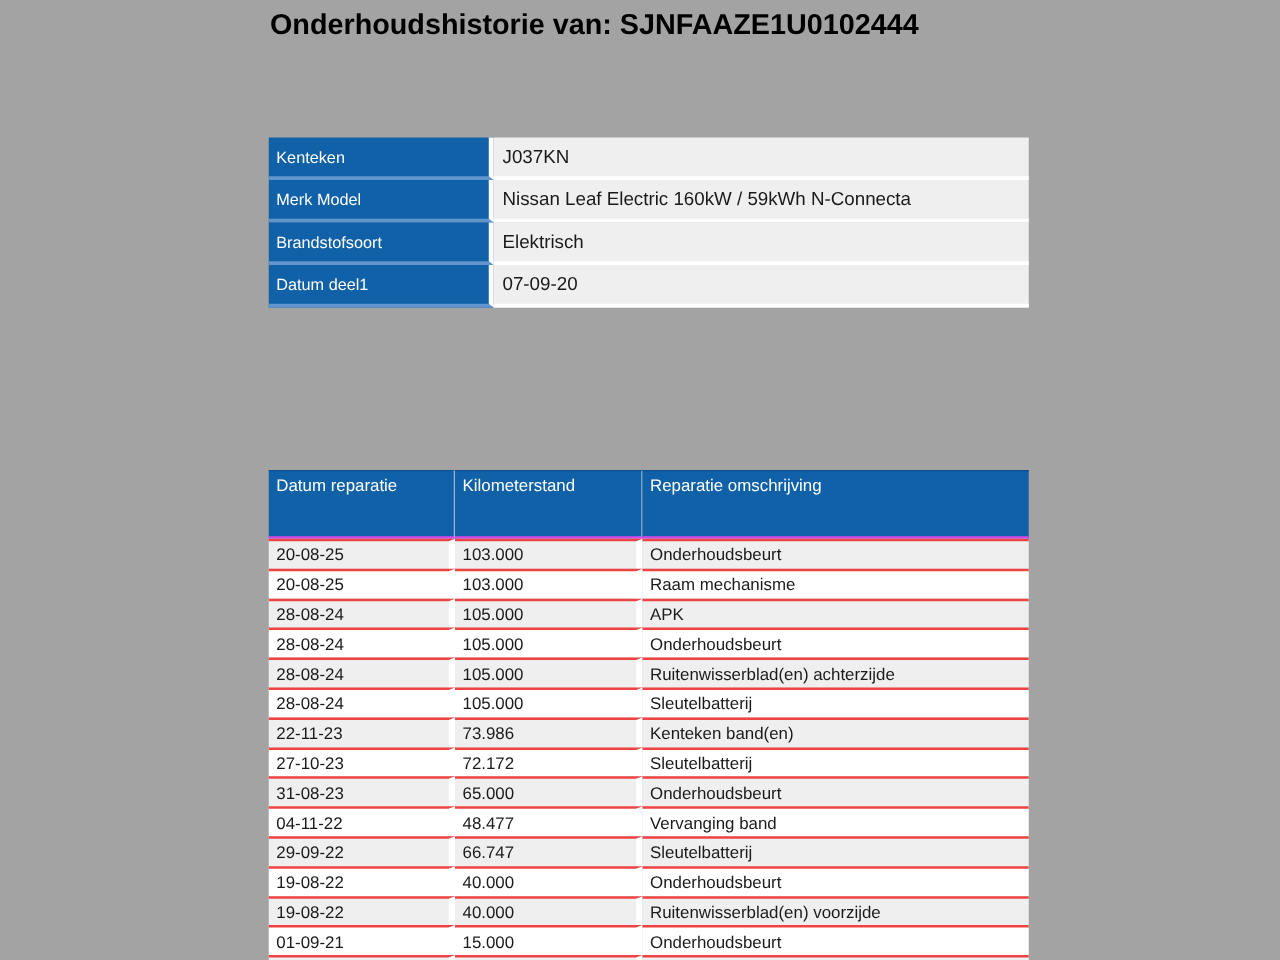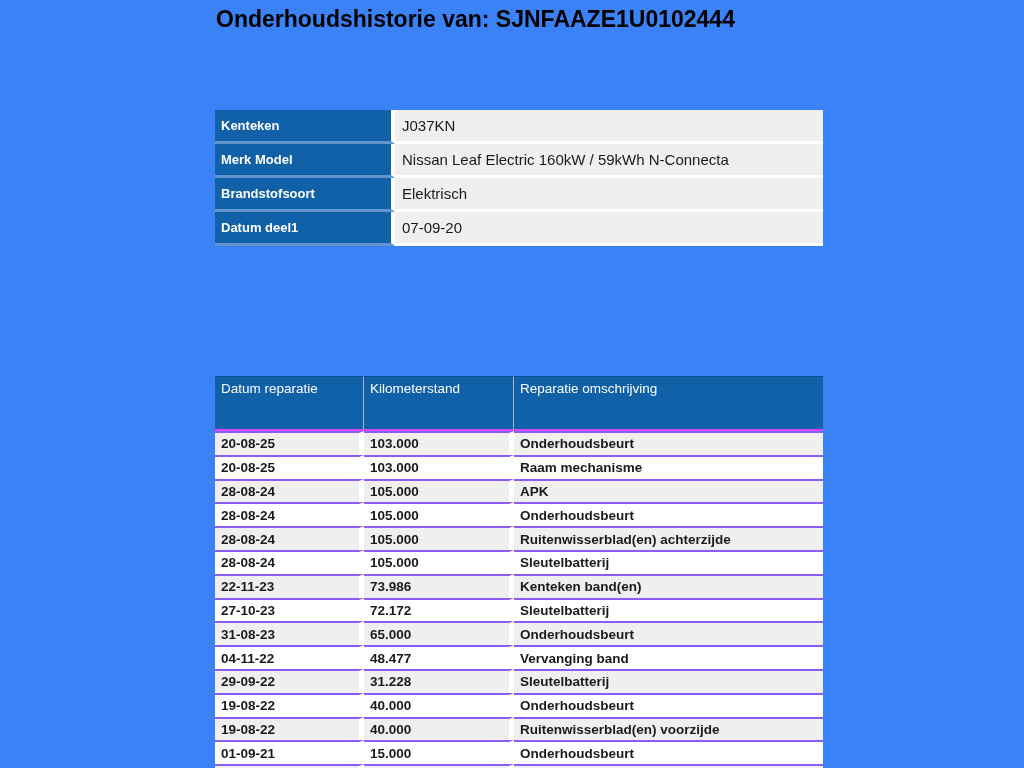--- a/index.html
+++ b/index.html
@@ -1,20 +1,20 @@
 <!DOCTYPE html>
 <html><head>
 <meta charset="utf-8">
 <style>
   html, body { margin: 0; padding: 0; }
   .page {
     position: relative;
     width: 1024px;
     height: 768px;
-    background: #3b82f6;
+    background: #a3a3a3;
     overflow: hidden;
     font-family: "Liberation Sans", sans-serif;
     color: #1a1a1a;
   }
 
   
   .title {
     position: absolute;
     left: 216px;
     top: 4px;
@@ -35,21 +35,21 @@
     border-collapse: separate;
     border-spacing: 0;
     table-layout: fixed;
   }
   .info-table th, .info-table td { box-sizing: border-box; }
   .info-label {
     width: 180px;
     height: 34px;
     background: #1161a8;
     color: #ffffff;
-    font-weight: 700;
+    font-weight: 400;
     font-size: 13px;
     text-align: left;
     vertical-align: middle;
     padding: 0 0 0 6px;
     border-right: 4px solid #ffffff;
     border-bottom: 3px solid #6096cd;
   }
   .info-value {
     width: 428px;
     background: #efeff0;
@@ -90,25 +90,24 @@
   .history-table thead th:not(:last-child) {
     border-right: 1px solid #9db5d2;
   }
   .history-table tbody td {
     height: 23.8px;
     font-size: 13.5px;
     color: #1a1a1a;
     text-align: left;
     vertical-align: middle;
     padding: 0 1px 0 6px;
-    border-top: 2px solid #8b5cf6;
+    border-top: 2px solid #ef4444;
     position: relative;
     white-space: nowrap;
     overflow: hidden;
-    font-weight: bold;
   }
   .history-table tbody td:not(:last-child) {
     border-right: 5px solid #ffffff;
   }
   .history-table tbody td:not(:last-child)::after {
     content: "";
     position: absolute;
     top: 0;
     bottom: 0;
     right: -3px;
@@ -205,21 +204,21 @@
           <td>65.000</td>
           <td>Onderhoudsbeurt</td>
         </tr>
         <tr>
           <td>04-11-22</td>
           <td>48.477</td>
           <td>Vervanging band</td>
         </tr>
         <tr>
           <td>29-09-22</td>
-          <td>31.228</td>
+          <td>66.747</td>
           <td>Sleutelbatterij</td>
         </tr>
         <tr>
           <td>19-08-22</td>
           <td>40.000</td>
           <td>Onderhoudsbeurt</td>
         </tr>
         <tr>
           <td>19-08-22</td>
           <td>40.000</td>

